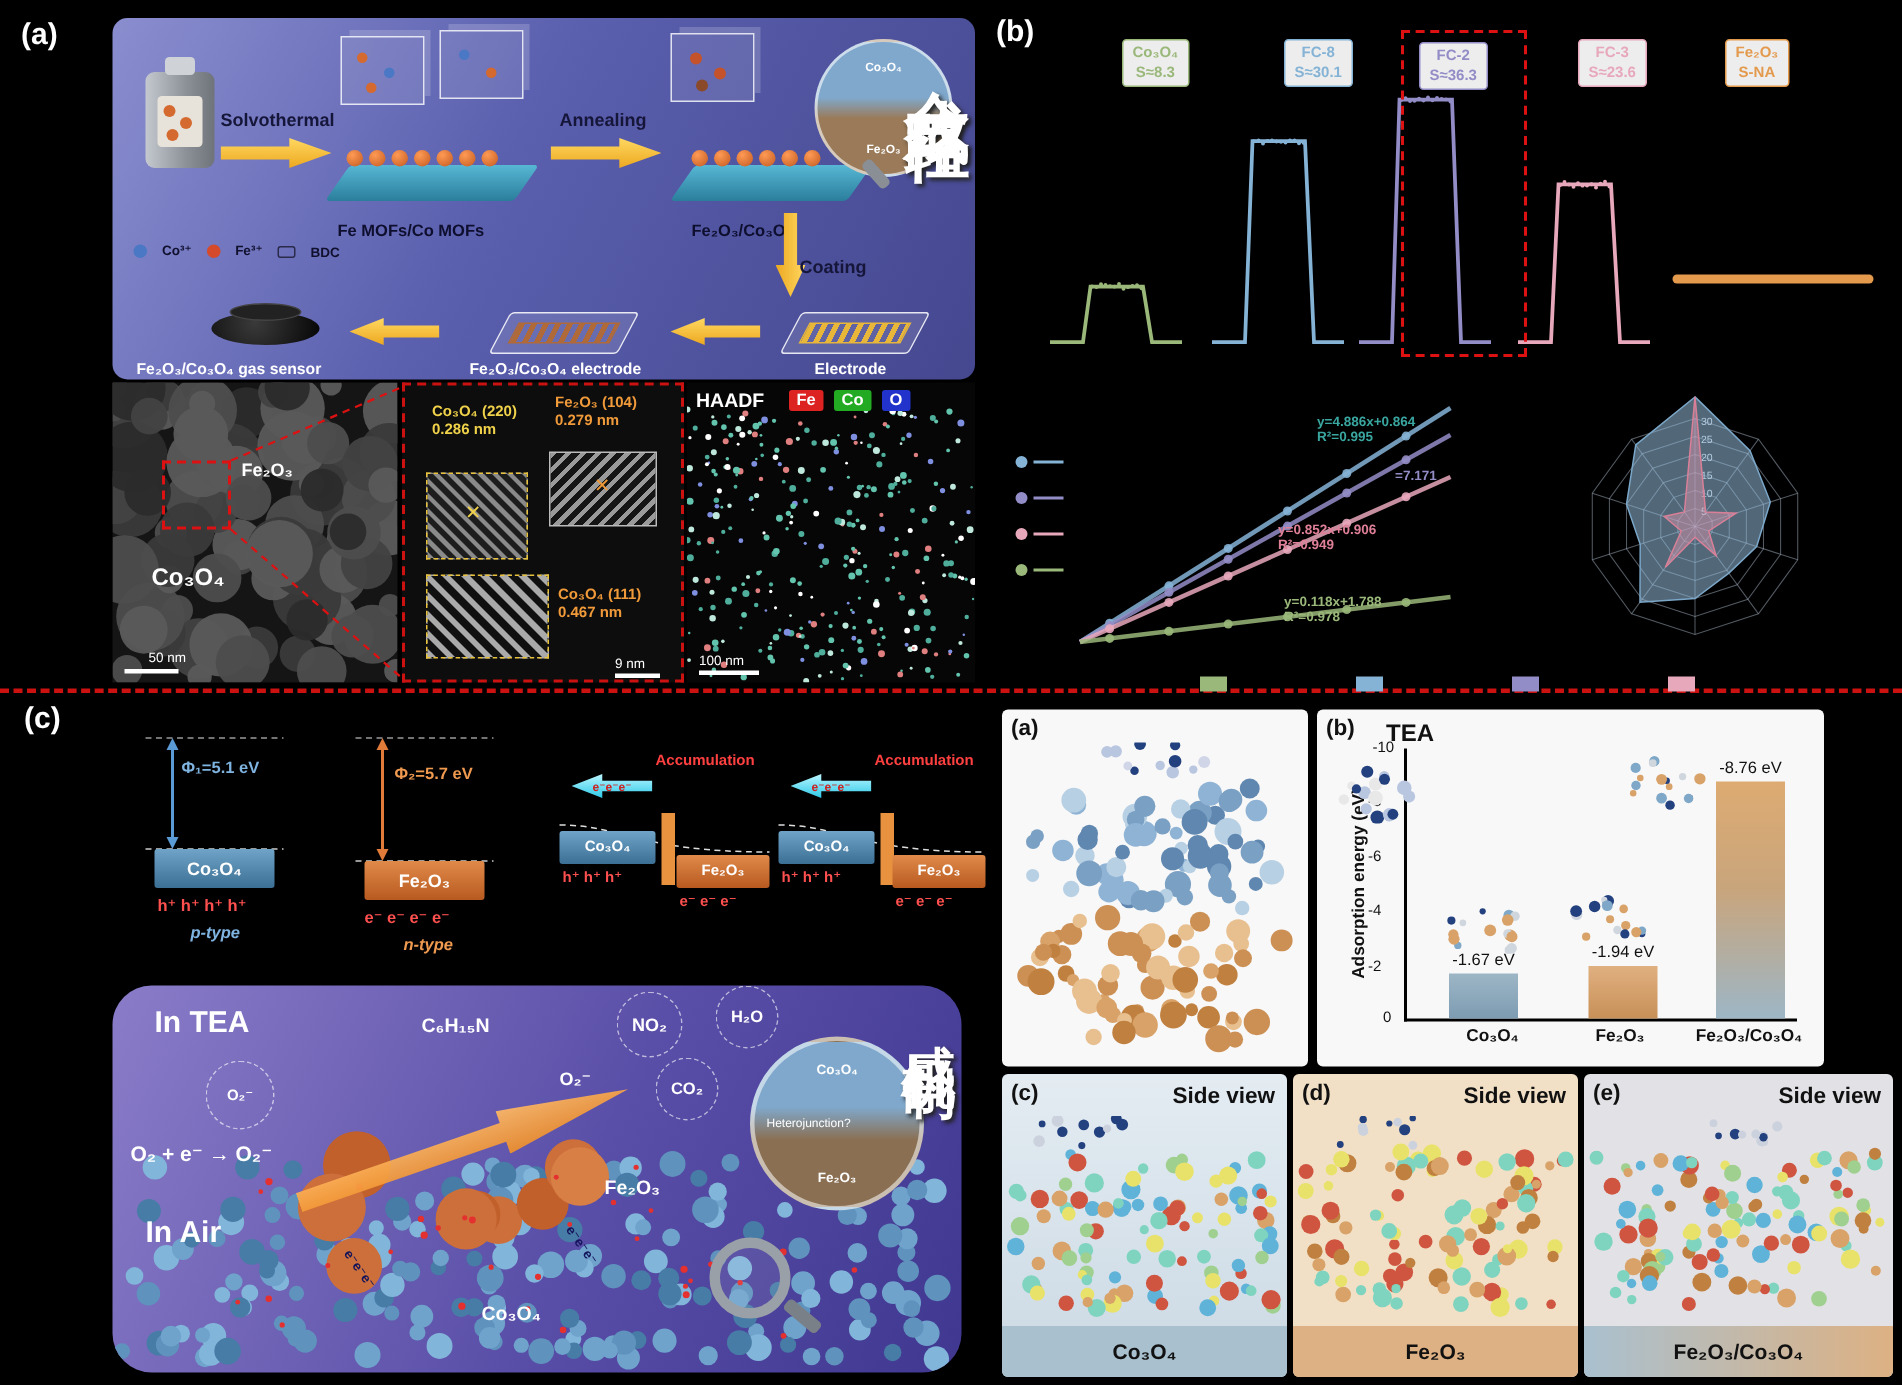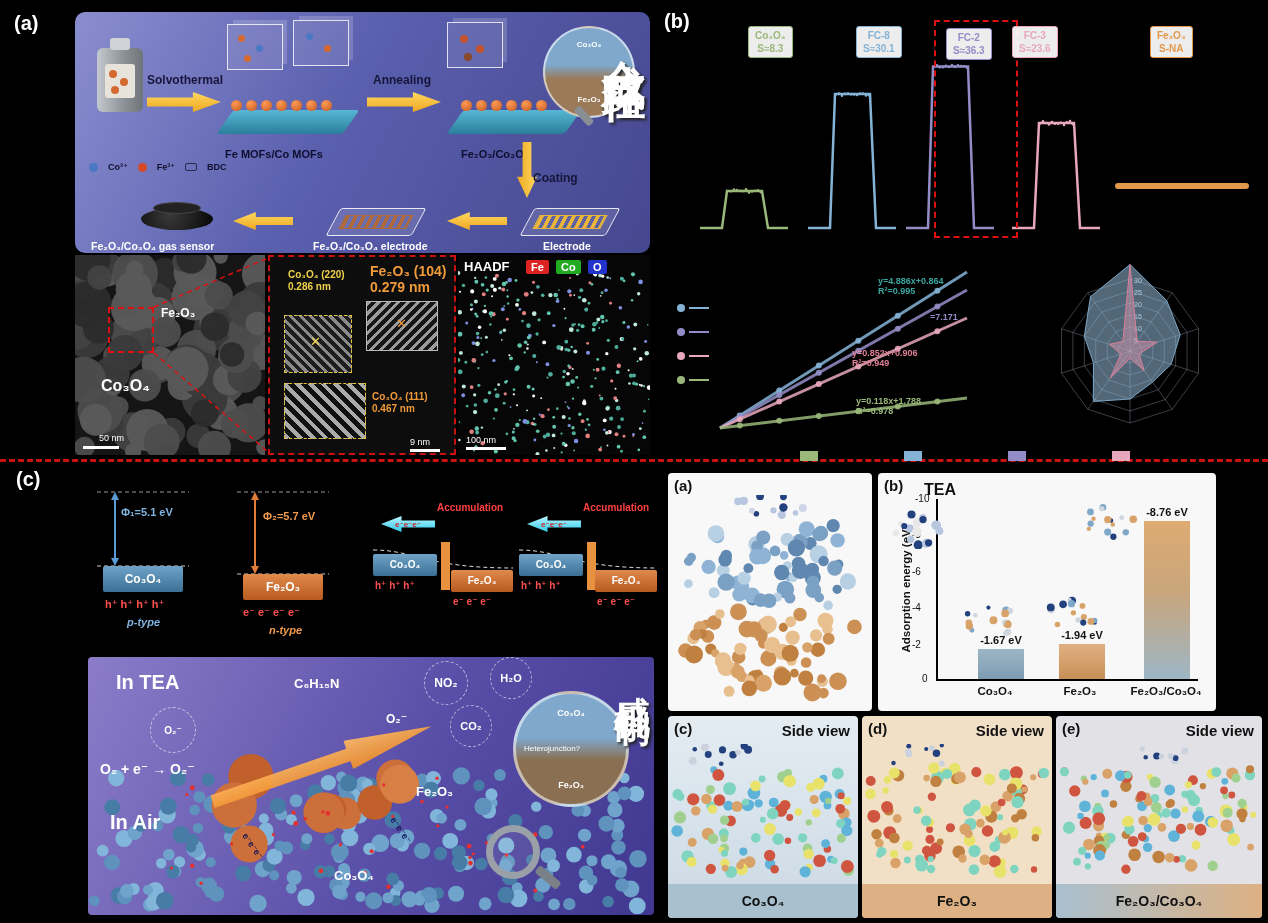--- a/index.html
+++ b/index.html
@@ -18,21 +18,21 @@
   .slab{position:absolute;background:linear-gradient(#57b7d4,#2a7e9c);transform:skewX(-35deg);border-radius:3px}
   .dots{position:absolute;display:flex;gap:4px}
   .dots i{width:11px;height:11px;border-radius:50%;background:radial-gradient(circle at 35% 30%,#ff9a55,#c25a20)}
   .legendbox{position:absolute;background:rgba(255,255,255,.93);border:1.5px solid;border-radius:3px;padding:2px 6px;font-size:10px;font-weight:bold;text-align:center;line-height:1.3}
   .chip{position:absolute;color:#fff;font-weight:bold;font-size:11px;padding:1px 5px;border-radius:2px}
   .bubble{position:absolute;border:1.5px dashed rgba(255,255,255,.6);border-radius:50%;display:flex;align-items:center;justify-content:center;color:#fff;font-weight:bold}
   .bandbox{position:absolute;color:#fff;font-weight:bold;text-align:center;border-radius:2px}
   .electrode{position:absolute;border:1.5px solid rgba(255,255,255,.85);background:rgba(255,255,255,.12);transform:skewX(-28deg);border-radius:3px}
   .electrode i{position:absolute;left:8px;right:8px;top:6px;bottom:6px;background:repeating-linear-gradient(90deg,#e8b73a 0 4px,rgba(0,0,0,0) 4px 8px);border:1px solid #e8b73a}
   .adsorp-bar{position:absolute;bottom:0;width:46px}
-  .bar-val{position:absolute;bottom:100%;margin-bottom:3px;left:50%;transform:translateX(-50%);font-size:11px;font-weight:bold;white-space:nowrap;color:#111}
+  .bar-val{position:absolute;bottom:100%;margin-bottom:3px;left:50%;transform:translateX(-50%);font-size:11px;font-weight:normal;white-space:nowrap;color:#111}
   .stripebox{position:absolute;background:repeating-linear-gradient(45deg,#8a8a8a 0 3px,#1d1d1d 3px 7px)}
 </style>
 </head>
 <body>
 
 <div id="canvas">
 
   <div class="t w b" style="left:14px;top:12px;font-size:20px">(a)</div>
 
   <div class="abs" style="left:75px;top:12px;width:575px;height:241px;border-radius:10px;background:linear-gradient(118deg,#8a8ecf,#5a5fae 45%,#45488f);overflow:hidden">
@@ -229,21 +229,21 @@
   </svg>
 
   <div class="abs" style="left:268px;top:255px;width:188px;height:200px;background:#0d0d0d;border:2px dashed #cc1111;overflow:hidden">
     <div class="stripebox" style="left:14px;top:58px;width:68px;height:58px;border:1.5px dashed #e8c23a"></div>
     <div class="stripebox" style="left:96px;top:44px;width:72px;height:50px;border:1px solid #bbb;background:repeating-linear-gradient(135deg,#9a9a9a 0 3px,#151515 3px 7px)"></div>
     <div class="stripebox" style="left:14px;top:126px;width:82px;height:56px;border:1.5px dashed #e8c23a;background:repeating-linear-gradient(45deg,#aaa 0 4px,#101010 4px 9px)"></div>
     <div class="t b" style="left:18px;top:12px;font-size:10px;color:#f0d24a;white-space:normal;width:80px">
       <div>Co₃O₄ (220)</div>
       <div>0.286 nm</div>
     </div>
-    <div class="t b" style="left:100px;top:6px;font-size:14px;color:#f09a3a;white-space:normal;width:84px">
+    <div class="t b" style="left:100px;top:6px;font-size:10px;color:#f09a3a;white-space:normal;width:84px">
       <div>Fe₂O₃ (104)</div>
       <div>0.279 nm</div>
     </div>
     <div class="t b" style="left:102px;top:134px;font-size:10px;color:#f09a3a;white-space:normal;width:84px">
       <div>Co₃O₄ (111)</div>
       <div>0.467 nm</div>
     </div>
     <div class="t b" style="left:40px;top:78px;color:#f0d24a;font-size:13px">✕</div>
     <div class="t b" style="left:126px;top:60px;color:#f09a3a;font-size:13px">✕</div>
     <div class="t w" style="left:140px;top:180px;font-size:9px">9 nm</div>
@@ -648,21 +648,21 @@
     <div>S≈8.3</div>
   </div>
   <div class="legendbox rleg" style="left: 856px; top: 26px; border-color: rgb(133, 179, 214); color: rgb(133, 179, 214);">
     <div>FC-8</div>
     <div>S≈30.1</div>
   </div>
   <div class="legendbox rleg" style="left: 946px; top: 28px; border-color: rgb(147, 141, 199); color: rgb(147, 141, 199);">
     <div>FC-2</div>
     <div>S≈36.3</div>
   </div>
-  <div class="legendbox rleg" style="left: 1012px; top: 26px; border-color: rgb(232, 168, 188); color: rgb(232, 168, 188);">
+  <div class="legendbox rleg" style="left: 1052px; top: 26px; border-color: rgb(232, 168, 188); color: rgb(232, 168, 188);">
     <div>FC-3</div>
     <div>S≈23.6</div>
   </div>
   <div class="legendbox rleg" style="left: 1150px; top: 26px; border-color: rgb(227, 154, 77); color: rgb(227, 154, 77);">
     <div>Fe₂O₃</div>
     <div>S-NA</div>
   </div>
 
   <svg id="fit-svg" class="abs" style="left:665px;top:250" width="330" height="200">
       <line x1="55" y1="178" x2="302" y2="22" stroke="#85b3d6" stroke-width="3" opacity="0.85"></line>
@@ -789,21 +789,21 @@
       <span class="b" style="font-size:8px;color:#c22">e⁻e⁻e⁻</span>
     </div>
     <div class="t b" style="left:498px;top:24px;font-size:10px;color:#ff4040">Accumulation</div>
     <div class="abs" style="left:502px;top:64px;width:9px;height:48px;background:#e8923f"></div>
     <div class="bandbox" style="left:434px;top:76px;width:64px;height:22px;line-height:22px;font-size:10px;background:linear-gradient(#6fa3c8,#3c6f94)">Co₃O₄</div>
     <div class="bandbox" style="left:510px;top:92px;width:62px;height:22px;line-height:22px;font-size:10px;background:linear-gradient(#e08a4a,#b85a20)">Fe₂O₃</div>
     <div class="t b" style="left:436px;top:102px;font-size:10px;color:#ff5050">h⁺ h⁺ h⁺</div>
     <div class="t b" style="left:512px;top:118px;font-size:10px;color:#ff5050">e⁻ e⁻ e⁻</div>
   </div>
 
-  <div class="abs" style="left:88px;top:657px;width:566px;height:258px;border-radius:4px;background:linear-gradient(115deg,#8a7cc8,#5a4fa8 55%,#3f3790);overflow:hidden">
+  <div class="abs" style="left:75px;top:657px;width:566px;height:258px;border-radius:26px;background:linear-gradient(115deg,#8a7cc8,#5a4fa8 55%,#3f3790);overflow:hidden">
     <svg id="mech-svg" width="566" height="258" class="abs" style="left:0;top:0">
         <circle cx="251.1247599451303" cy="200.18595679012344" r="5.8326817558299044" fill="#6fa3cc" opacity="1"></circle>
         <circle cx="89.9477366255144" cy="121.3005658436214" r="8.104766803840878" fill="#477ca6" opacity="1"></circle>
         <circle cx="481.2810013717421" cy="247.20529835390948" r="6.162860082304527" fill="#5f93bd" opacity="1"></circle>
         <circle cx="241.1739368998628" cy="214.49274691358025" r="6.17980109739369" fill="#477ca6" opacity="1"></circle>
         <circle cx="174.71296296296296" cy="212.19994855967076" r="7.958058984910837" fill="#6fa3cc" opacity="1"></circle>
         <circle cx="457.7993141289437" cy="175.14171810699588" r="7.151954732510288" fill="#5f93bd" opacity="1"></circle>
         <circle cx="28.26015089163237" cy="121.24398148148148" r="8.156550068587105" fill="#82b5da" opacity="1"></circle>
         <circle cx="178.29300411522632" cy="180.87710905349795" r="7.663203017832648" fill="#82b5da" opacity="1"></circle>
         <circle cx="292.2435528120713" cy="186.18924897119342" r="8.88179012345679" fill="#6fa3cc" opacity="1"></circle>
@@ -1195,21 +1195,21 @@
     <div class="t b" style="left:46px;top:8px;font-size:16px;color:#111">TEA</div>
     <div class="abs b" style="left:-62px;top:110px;width:180px;text-align:center;transform:rotate(-90deg);font-size:11.5px;color:#111">Adsorption energy (eV)</div>
     <div class="t" style="left:37px;top:20px;font-size:10px;color:#111">-10</div>
     <div class="t" style="left:34px;top:56px;font-size:10px;color:#111">-8</div>
     <div class="t" style="left:34px;top:93px;font-size:10px;color:#111">-6</div>
     <div class="t" style="left:34px;top:129px;font-size:10px;color:#111">-4</div>
     <div class="t" style="left:34px;top:166px;font-size:10px;color:#111">-2</div>
     <div class="t" style="left:44px;top:200px;font-size:10px;color:#111">0</div>
 
     <div class="abs" style="left:58px;top:26px;width:262px;height:182px;border-left:2px solid #000;border-bottom:2px solid #000">
-      <div class="adsorp-bar" style="left: 40px; background: linear-gradient(rgb(157, 182, 198), rgb(125, 156, 178)); height: 16.7%;">
+      <div class="adsorp-bar" style="left: 28px; background: linear-gradient(rgb(157, 182, 198), rgb(125, 156, 178)); height: 16.7%;">
         <span class="bar-val">-1.67 eV</span>
       </div>
       <div class="adsorp-bar" style="left: 121px; background: linear-gradient(rgb(224, 176, 128), rgb(200, 144, 88)); height: 19.4%;">
         <span class="bar-val">-1.94 eV</span>
       </div>
       <div class="adsorp-bar" style="left: 206px; background: linear-gradient(rgb(221, 171, 114) 0%, rgb(201, 165, 124) 45%, rgb(157, 182, 198) 100%); height: 87.6%;">
         <span class="bar-val">-8.76 eV</span>
       </div>
       <svg id="m1-svg" width="54" height="38" class="abs" style="left:22px;bottom:40px">
           <circle cx="15.257064471879286" cy="14.224408436213992" r="2.2375" fill="#cfd6dd" opacity="1"></circle>

